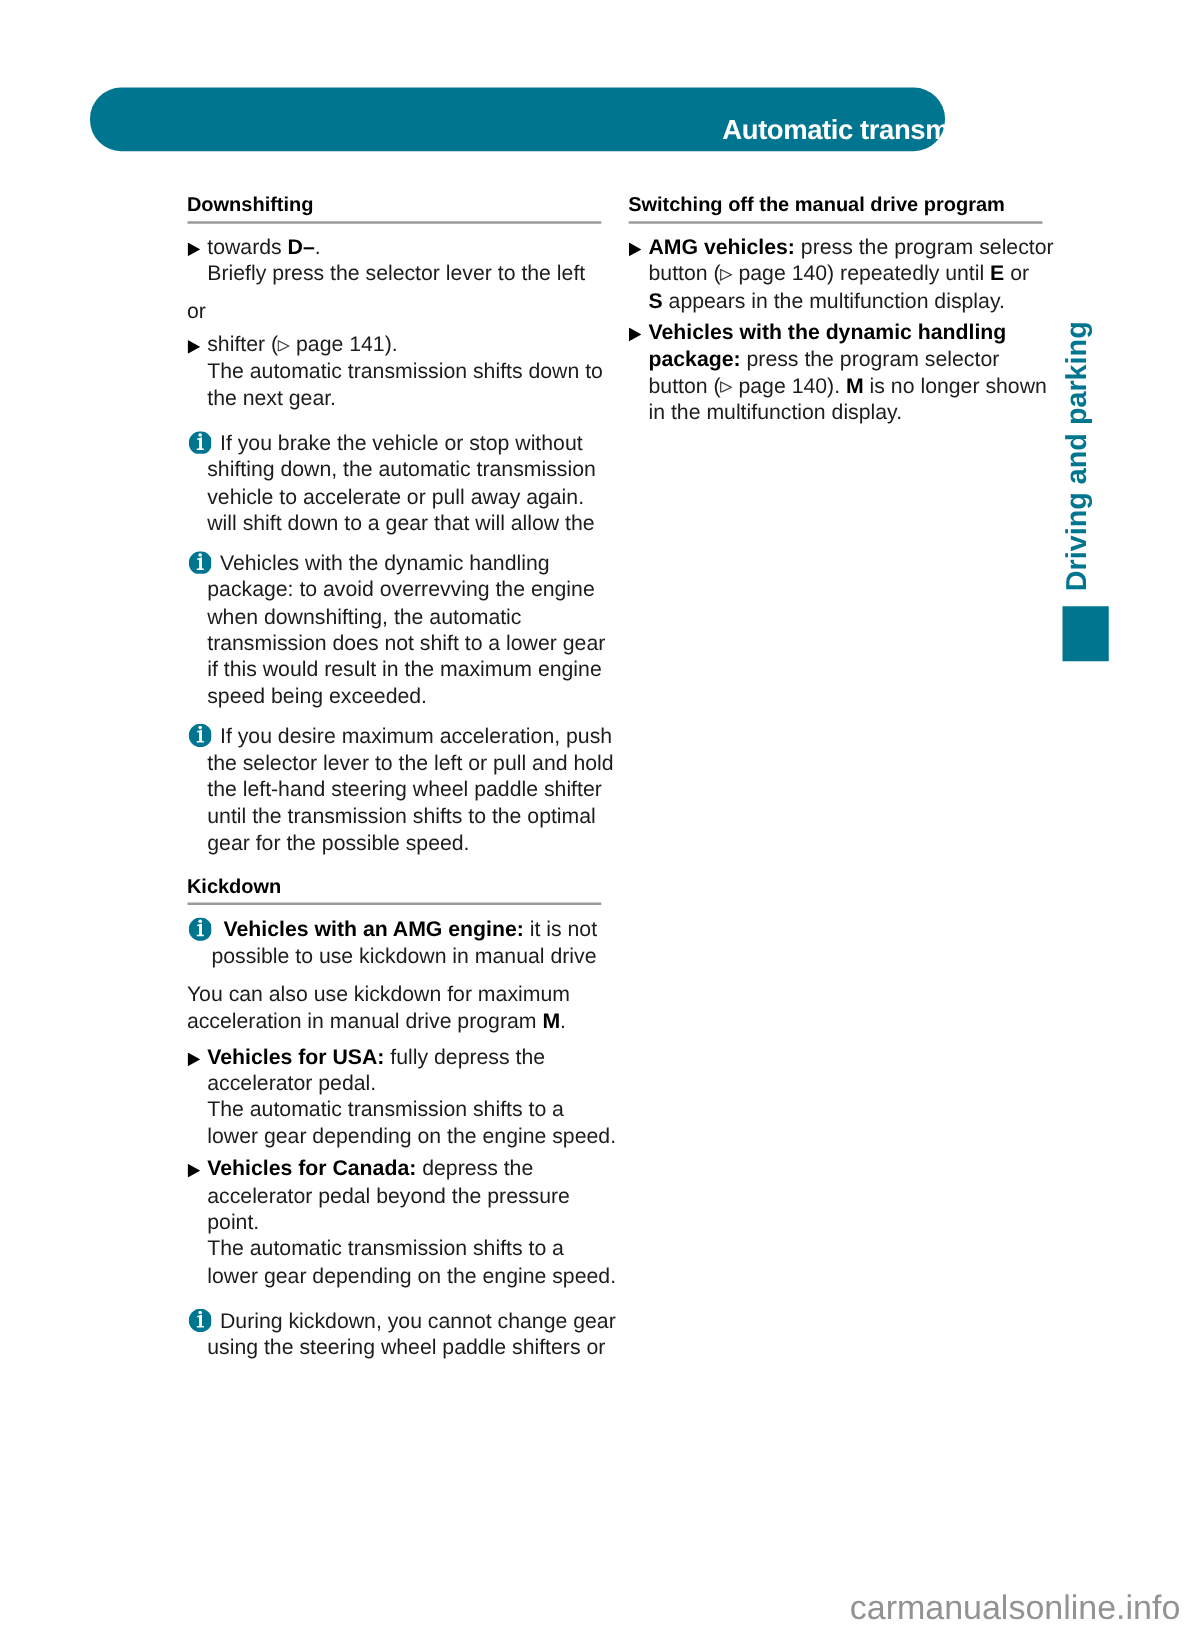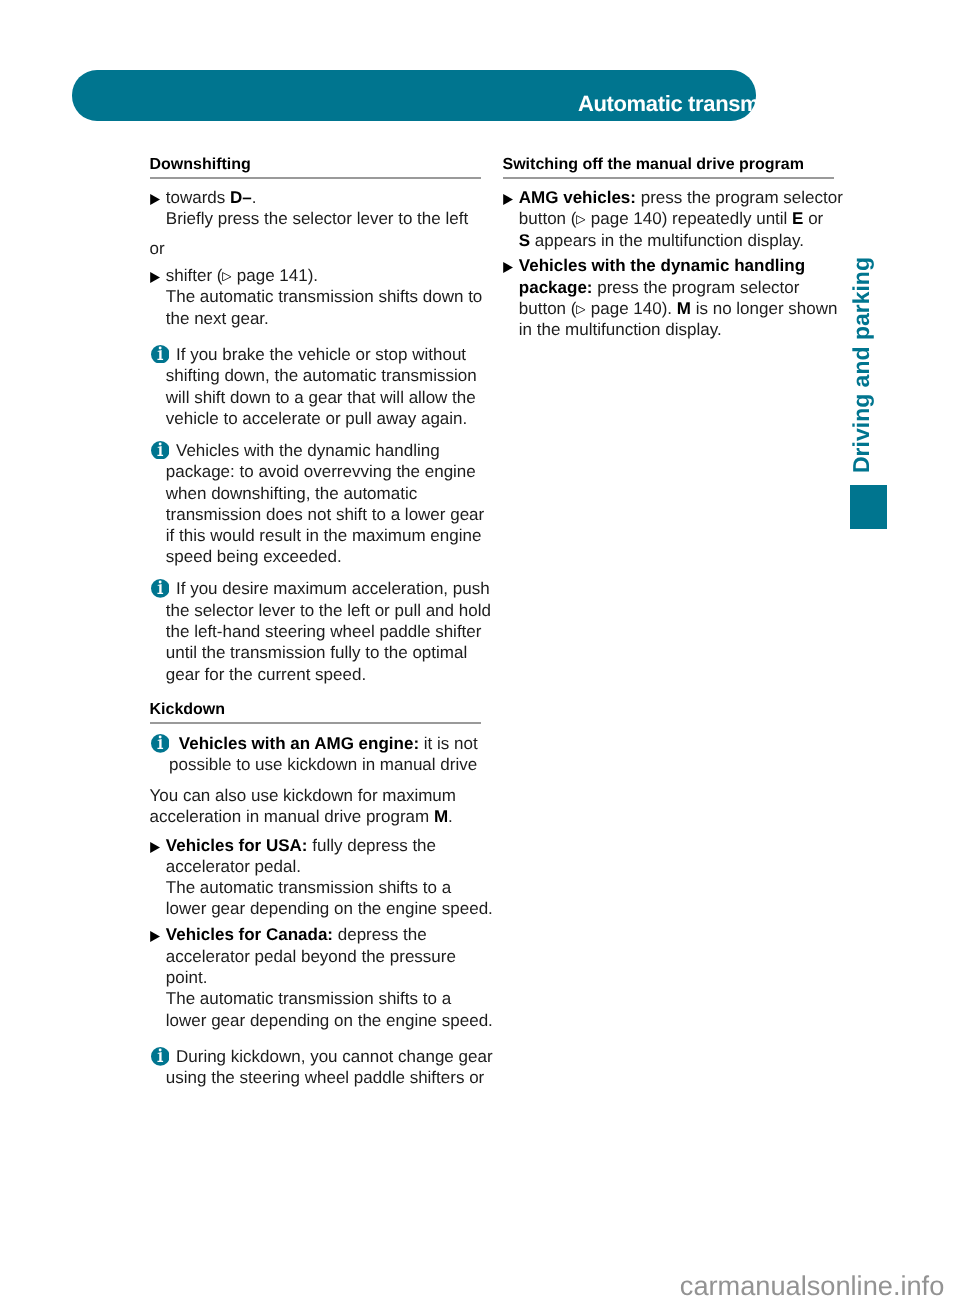--- a/index.html
+++ b/index.html
@@ -98,31 +98,31 @@
       </div>
       <div class="li"><span class="bul"><svg width="10.5" height="11" viewBox="0 0 10.5 11">
             <path d="M0.2 0 L10.1 5.5 L0.2 11 Z" fill="#000"></path>
           </svg></span><span><span class="ln">shifter (<span class="pref"><svg width="9.6" height="9.6" viewBox="0 0 9.6 9.6" aria-hidden="true">
                 <path d="M0.55 0.55 L9.05 4.8 L0.55 9.05 Z" fill="none" stroke="#3a3a3a" stroke-width="1.0" stroke-linejoin="miter"></path>
               </svg></span> page&nbsp;141).</span><span class="ln">The automatic transmission shifts down to</span><span class="ln">the next gear.</span></span></div>
       <div class="note"><span class="ico"><svg width="18.7" height="18.7" viewBox="0 0 18.7 18.7">
             <circle cx="9.35" cy="9.35" r="9.35" fill="#00758f"></circle>
             <circle cx="9.15" cy="3.0" r="1.45" fill="#fff"></circle>
             <path d="M6.75 5.9 L10.6 4.9 L10.6 13.75 L12.1 13.75 L12.1 15.1 L6.45 15.1 L6.45 13.75 L8.25 13.75 L8.25 6.6 L6.75 6.95 Z" fill="#fff"></path>
-          </svg></span><span><span class="ln">If you brake the vehicle or stop without</span><span class="ln">shifting down, the automatic transmission</span><span class="ln">will shift down to a gear that will allow the</span><span class="ln">vehicle to accelerate or pull away again.</span></span></div>
+          </svg></span><span><span class="ln">If you brake the vehicle or stop without</span><span class="ln">shifting down, the automatic transmission</span><span class="ln">vehicle to accelerate or pull away again.</span><span class="ln">will shift down to a gear that will allow the</span></span></div>
       <div class="note"><span class="ico"><svg width="18.7" height="18.7" viewBox="0 0 18.7 18.7">
             <circle cx="9.35" cy="9.35" r="9.35" fill="#00758f"></circle>
             <circle cx="9.15" cy="3.0" r="1.45" fill="#fff"></circle>
             <path d="M6.75 5.9 L10.6 4.9 L10.6 13.75 L12.1 13.75 L12.1 15.1 L6.45 15.1 L6.45 13.75 L8.25 13.75 L8.25 6.6 L6.75 6.95 Z" fill="#fff"></path>
           </svg></span><span><span class="ln">Vehicles with the dynamic handling</span><span class="ln">package: to avoid overrevving the engine</span><span class="ln">when downshifting, the automatic</span><span class="ln">transmission does not shift to a lower gear</span><span class="ln">if this would result in the maximum engine</span><span class="ln">speed being exceeded.</span></span></div>
       <div class="note"><span class="ico"><svg width="18.7" height="18.7" viewBox="0 0 18.7 18.7">
             <circle cx="9.35" cy="9.35" r="9.35" fill="#00758f"></circle>
             <circle cx="9.15" cy="3.0" r="1.45" fill="#fff"></circle>
             <path d="M6.75 5.9 L10.6 4.9 L10.6 13.75 L12.1 13.75 L12.1 15.1 L6.45 15.1 L6.45 13.75 L8.25 13.75 L8.25 6.6 L6.75 6.95 Z" fill="#fff"></path>
-          </svg></span><span><span class="ln">If you desire maximum acceleration, push</span><span class="ln">the selector lever to the left or pull and hold</span><span class="ln">the left-hand steering wheel paddle shifter</span><span class="ln">until the transmission fully to the optimal</span><span class="ln">gear for the current speed.</span></span></div>
+          </svg></span><span><span class="ln">If you desire maximum acceleration, push</span><span class="ln">the selector lever to the left or pull and hold</span><span class="ln">the left-hand steering wheel paddle shifter</span><span class="ln">until the transmission shifts to the optimal</span><span class="ln">gear for the possible speed.</span></span></div>
       <h2 class="sec">Kickdown</h2>
       <div class="note"><span class="ico"><svg width="18.7" height="18.7" viewBox="0 0 18.7 18.7">
             <circle cx="9.35" cy="9.35" r="9.35" fill="#00758f"></circle>
             <circle cx="9.15" cy="3.0" r="1.45" fill="#fff"></circle>
             <path d="M6.75 5.9 L10.6 4.9 L10.6 13.75 L12.1 13.75 L12.1 15.1 L6.45 15.1 L6.45 13.75 L8.25 13.75 L8.25 6.6 L6.75 6.95 Z" fill="#fff"></path>
           </svg></span><span><span class="ln"><b>Vehicles with an AMG engine:</b> it is not</span><span class="ln">possible to use kickdown in manual drive</span></span></div>
       <div class="plain">
         <span class="ln">You can also use kickdown for maximum</span>
         <span class="ln">acceleration in manual drive program <b>M</b>.</span>
       </div>

